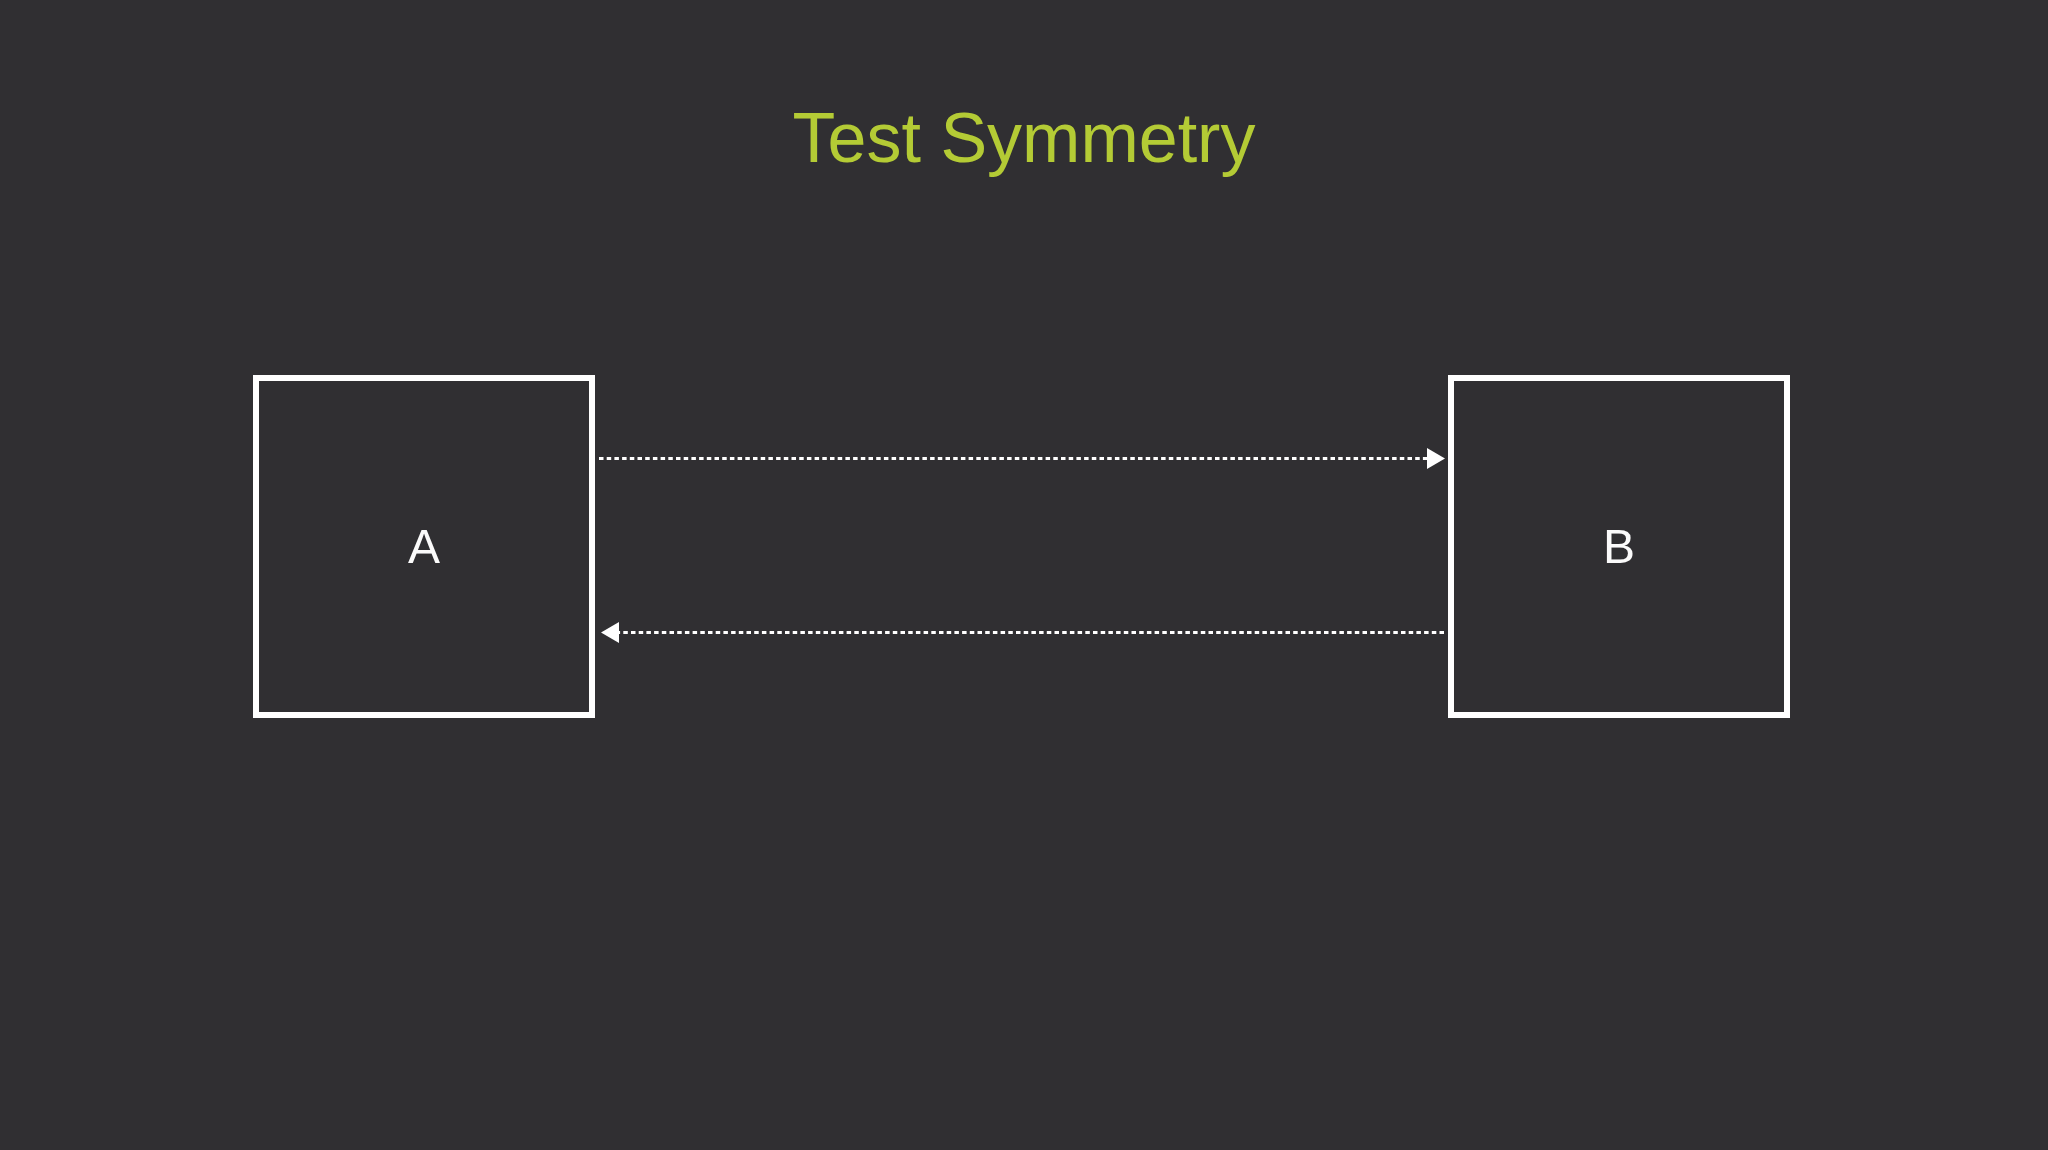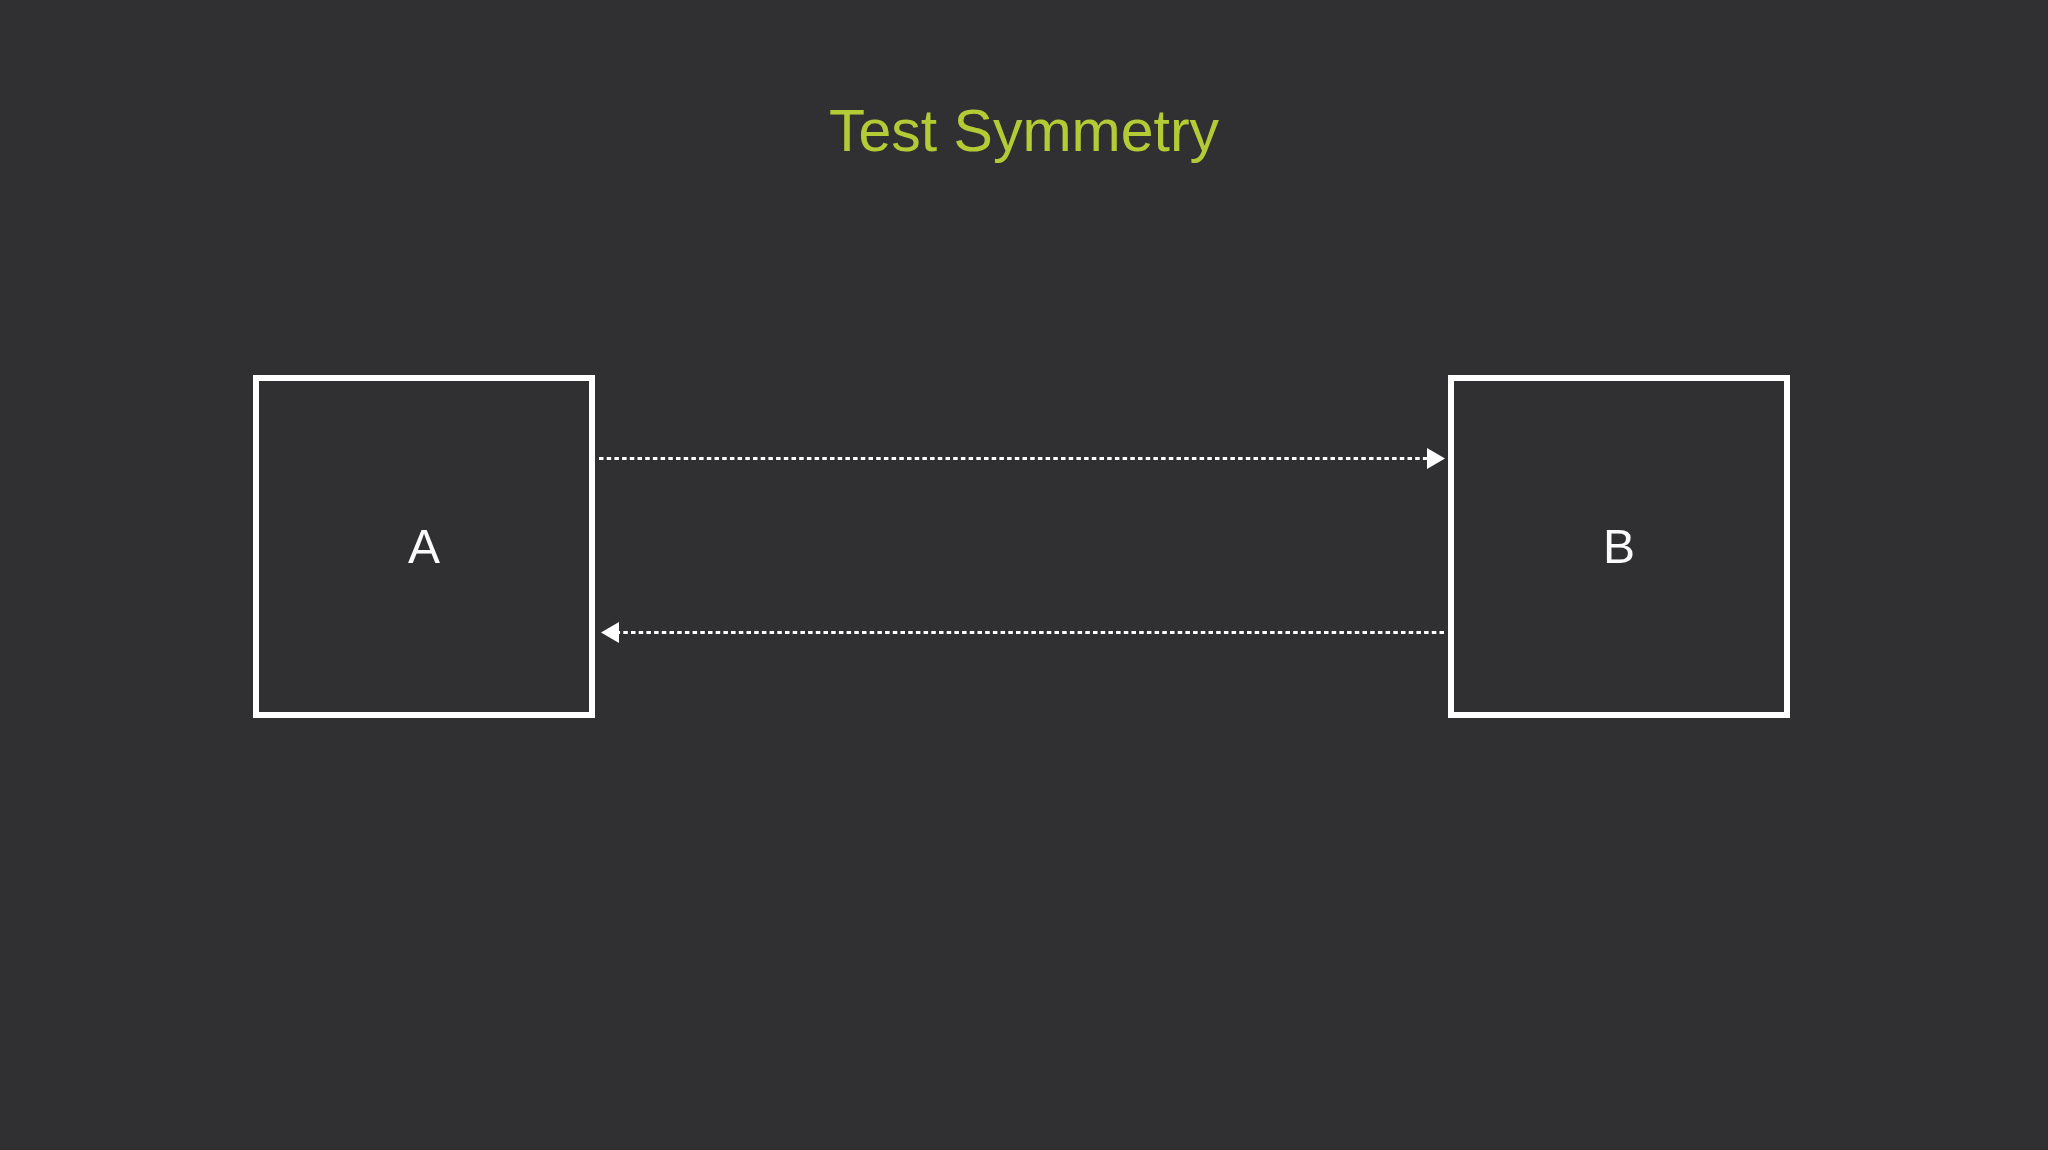--- a/index.html
+++ b/index.html
@@ -23,21 +23,21 @@
     height: 1150px;
     background: #302f32;
   }
 
   .diagram-title {
     position: absolute;
     left: 0;
     top: 96px;
     width: 2048px;
     text-align: center;
-    font-size: 59px;
+    font-size: 70px;
     font-weight: 400;
     line-height: 1.2;
     color: #b4cb35;
     letter-spacing: 0px;
   }
 
   .node {
     position: absolute;
     width: 342px;
     height: 343px;

